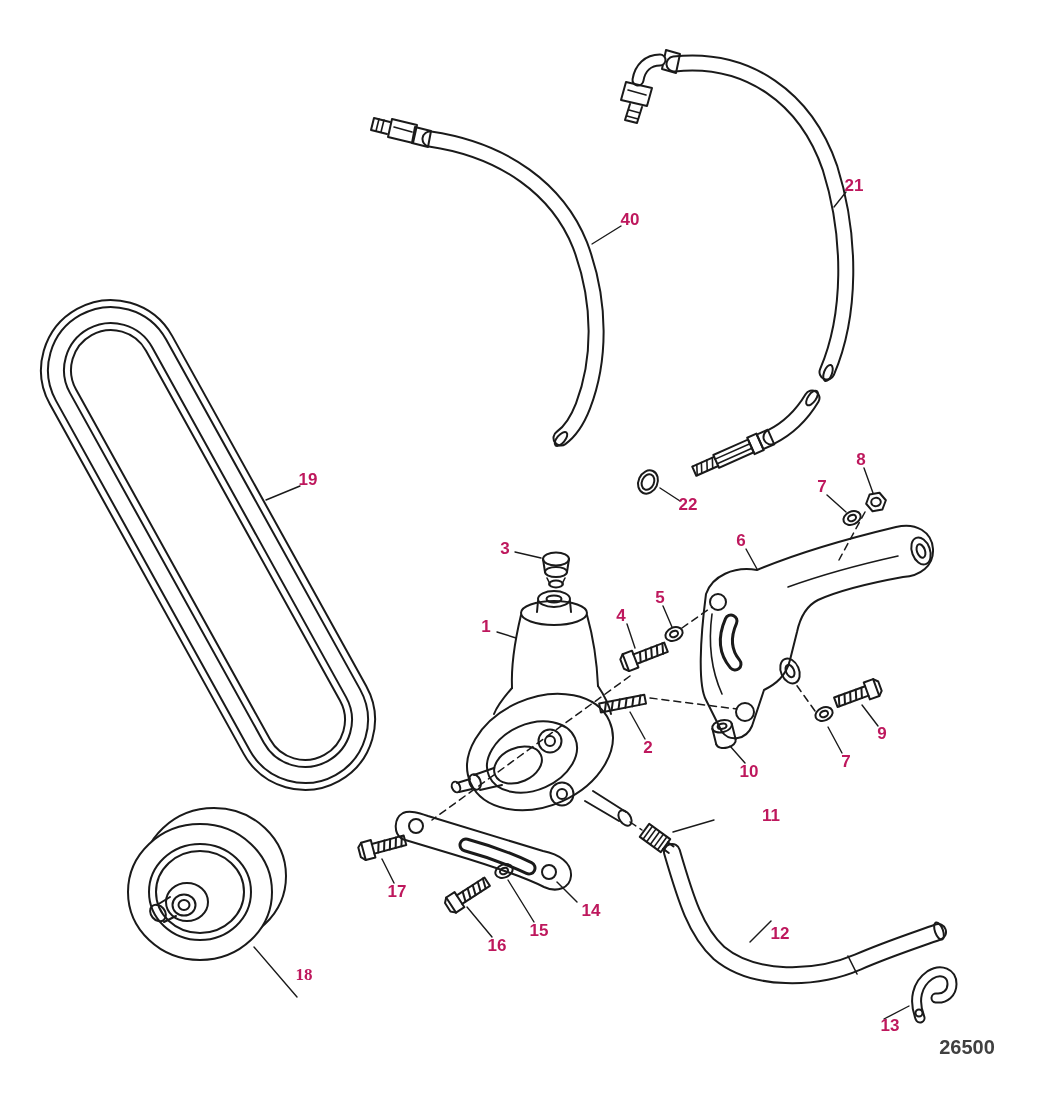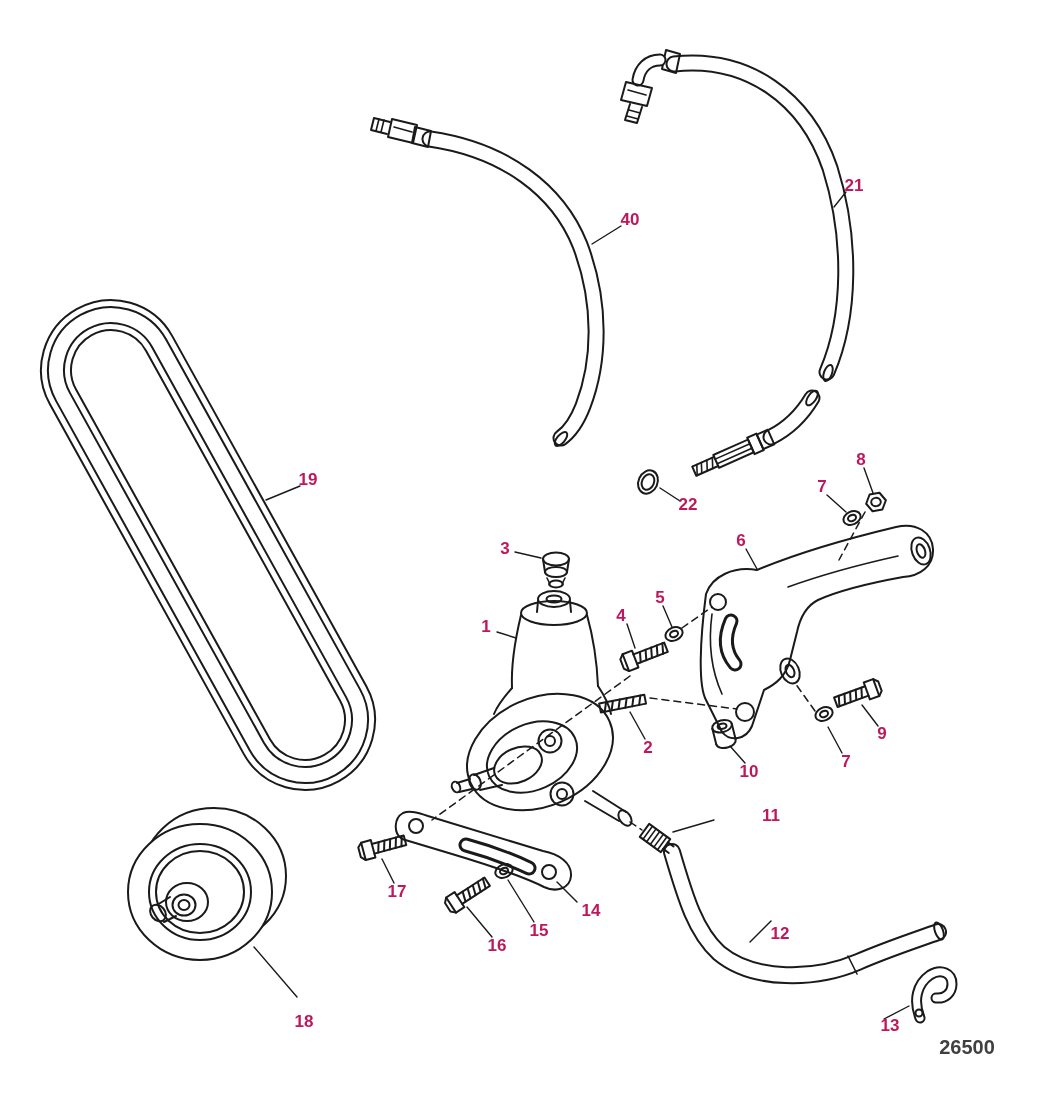--- a/index.html
+++ b/index.html
@@ -283,21 +283,21 @@
       <span class="callout" style="left: 882px; top: 734px;">9</span>
       <span class="callout" style="left: 846px; top: 762px;">7</span>
       <span class="callout" style="left: 749px; top: 772px;">10</span>
       <span class="callout" style="left: 725px; top: 816px; margin-left: 46px;">11</span>
       <span class="callout" style="left: 780px; top: 915px; margin-top: 19px;">12</span>
       <span class="callout" style="left: 890px; top: 1026px;">13</span>
       <span class="callout" style="left: 581px; top: 911px; margin-left: 10px;">14</span>
       <span class="callout" style="left: 539px; top: 931px;">15</span>
       <span class="callout" style="left: 497px; top: 946px;">16</span>
       <span class="callout" style="left: 397px; top: 892px;">17</span>
-      <span class="callout" style="left: 304px; top: 1022px;">18</span>
+      <span class="callout" style="left: 304px; top: 975px; font-family: Liberation Serif, serif;">18</span>
       <span class="callout" style="left: 308px; top: 480px;">19</span>
       <span class="callout" style="left: 630px; top: 220px;">40</span>
       <span class="callout" style="left: 854px; top: 186px;">21</span>
       <span class="callout" style="left: 688px; top: 505px;">22</span>
     </div>
 
 <div id="drawing-number">26500</div>
 
 </div>
 

